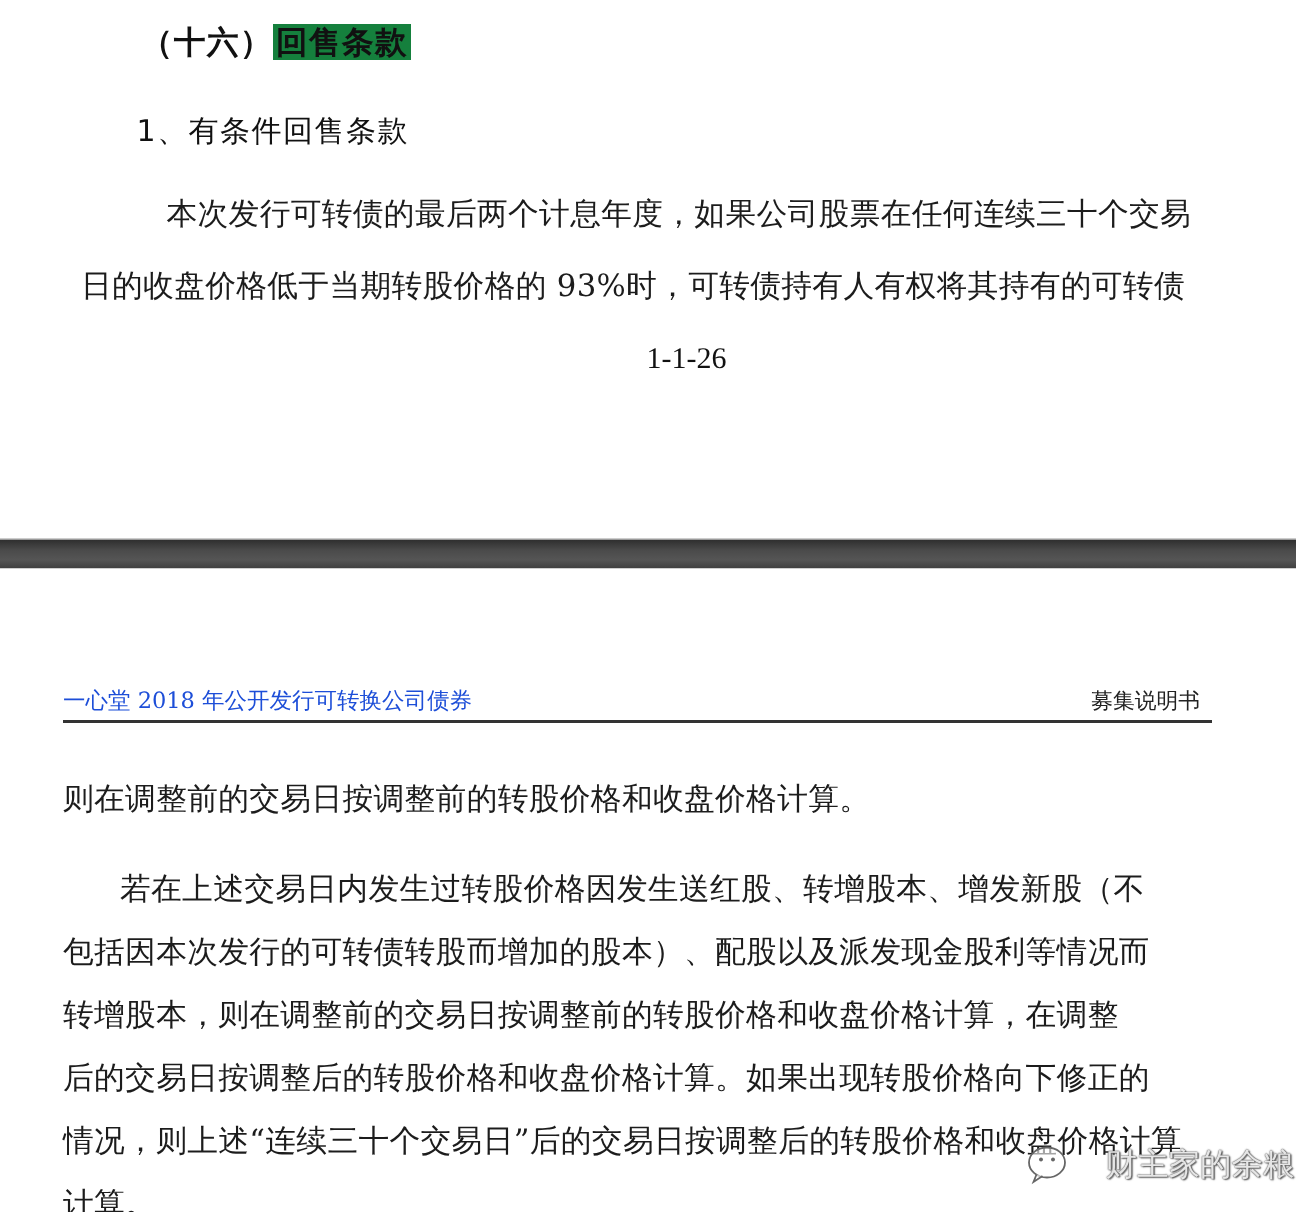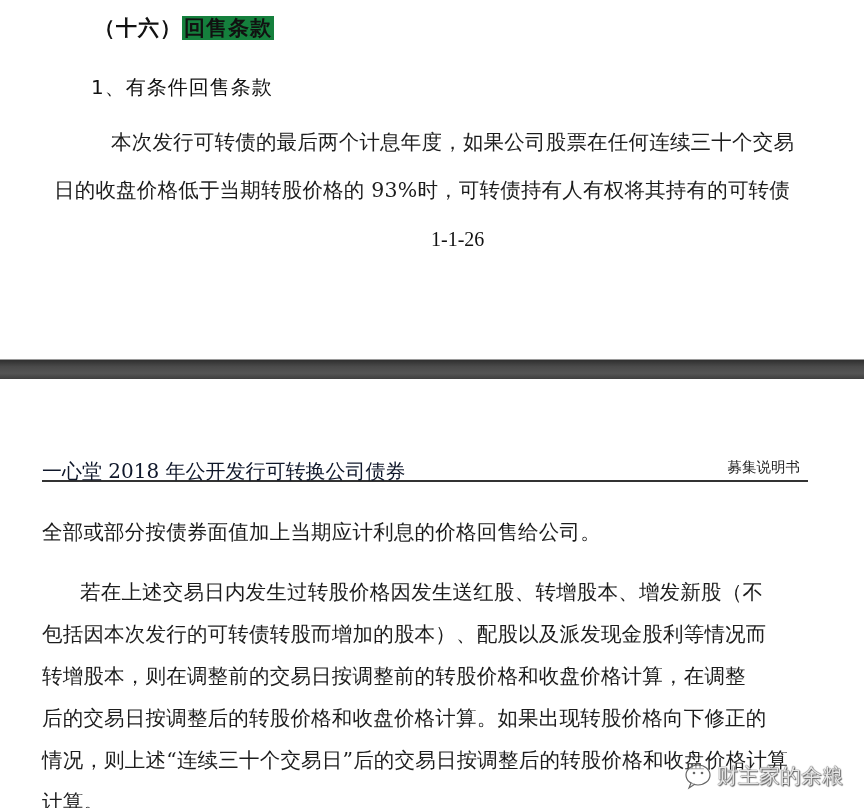--- a/index.html
+++ b/index.html
@@ -39,29 +39,29 @@
     position: absolute; left: 0; top: 359px; width: 864px; height: 20px;
     background: linear-gradient(#2f2f2f, #4a4a4a 35%, #555 70%, #3f3f3f);
     border-top: 1px solid #9a9a9a;
   }
 
   .doc-header {
     position: absolute; left: 42px; top: 458px; width: 766px; height: 24px;
     border-bottom: 2px solid #333;
   }
   .doc-header .left {
-    position: absolute; left: 0; top: 0; font-size: 20px; color: #0f172a; white-space: nowrap;
+    position: absolute; left: 0; top: 0; font-size: 15px; color: #1d4ed8; white-space: nowrap;
   }
   .doc-header .right {
     position: absolute; right: 8px; top: 0; font-size: 14.5px; color: #222; white-space: nowrap;
   }
 
   .watermark {
     position: absolute; left: 683px; top: 758px; height: 36px;
-    display: flex; align-items: center; gap: 0;
+    display: flex; align-items: center; gap: 20px;
     color: rgba(255,255,255,0.85);
     font-family: "DejaVu Sans", sans-serif; font-size: 21px;
     text-shadow: 0 0 1px #555, 0 0 1px #555, 1px 1px 1px #666;
     white-space: nowrap;
   }
   .watermark svg { display: block; }
 </style>
 </head>
 <body>
 
@@ -77,21 +77,21 @@
 
 <div class="separator"></div>
 
 <div class="page page-bottom"></div>
 
 <div class="doc-header">
   <span class="left">一心堂 2018 年公开发行可转换公司债券</span>
   <span class="right">募集说明书</span>
 </div>
 
-<div class="body-line" style="left:42px; top:518px;">全部或部分按债券面值加上当期应计利息的价格回售给公司。</div>
+<div class="body-line" style="left:42px; top:518px;">则在调整前的交易日按调整前的转股价格和收盘价格计算。</div>
 <div class="body-line" style="left:80px; top:578px;">若在上述交易日内发生过转股价格因发生送红股、转增股本、增发新股（不</div>
 <div class="body-line" style="left:42px; top:620px;text-align:center;">包括因本次发行的可转债转股而增加的股本）、配股以及派发现金股利等情况而</div>
 <div class="body-line" style="left:42px; top:662px;">转增股本，则在调整前的交易日按调整前的转股价格和收盘价格计算，在调整</div>
 <div class="body-line" style="left:42px; top:704px;">后的交易日按调整后的转股价格和收盘价格计算。如果出现转股价格向下修正的</div>
 <div class="body-line" style="left:42px; top:746px;">情况，则上述“连续三十个交易日”后的交易日按调整后的转股价格和收盘价格计算</div>
 <div class="body-line" style="left:42px; top:788px;">计算。</div>
 
 <div class="watermark">
   <span>
     <svg width="34" height="28" viewBox="0 0 34 28">

